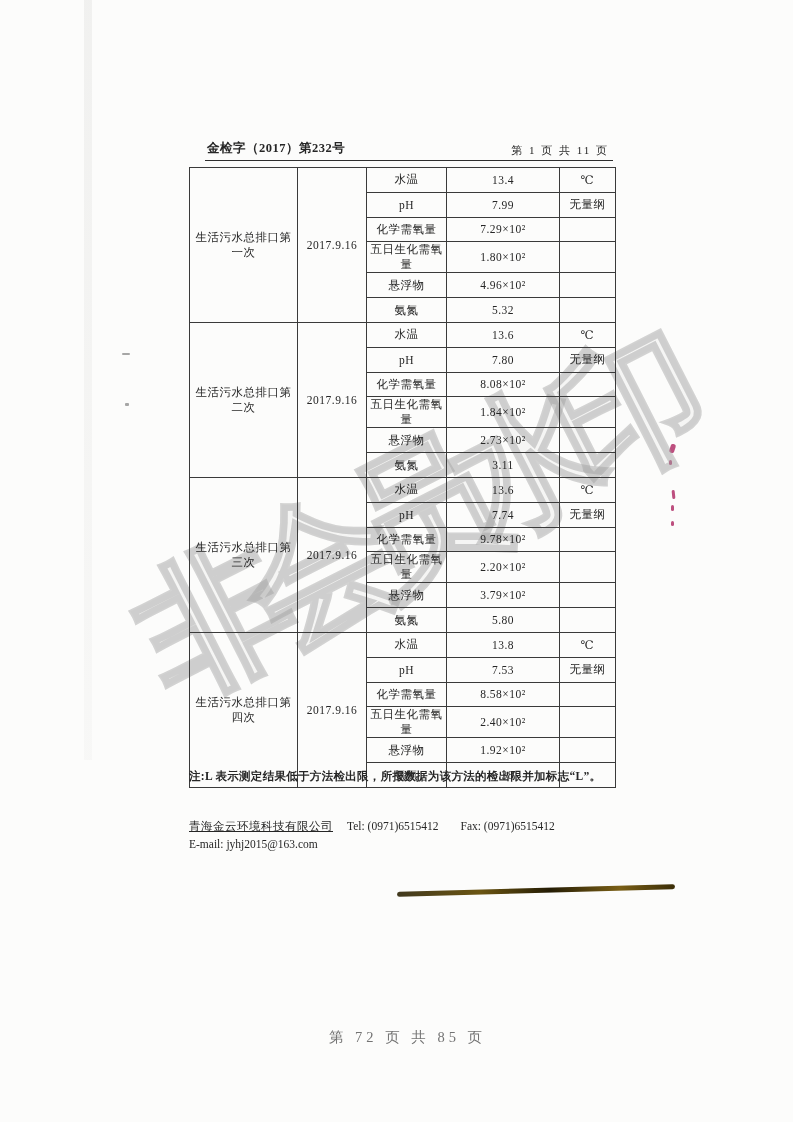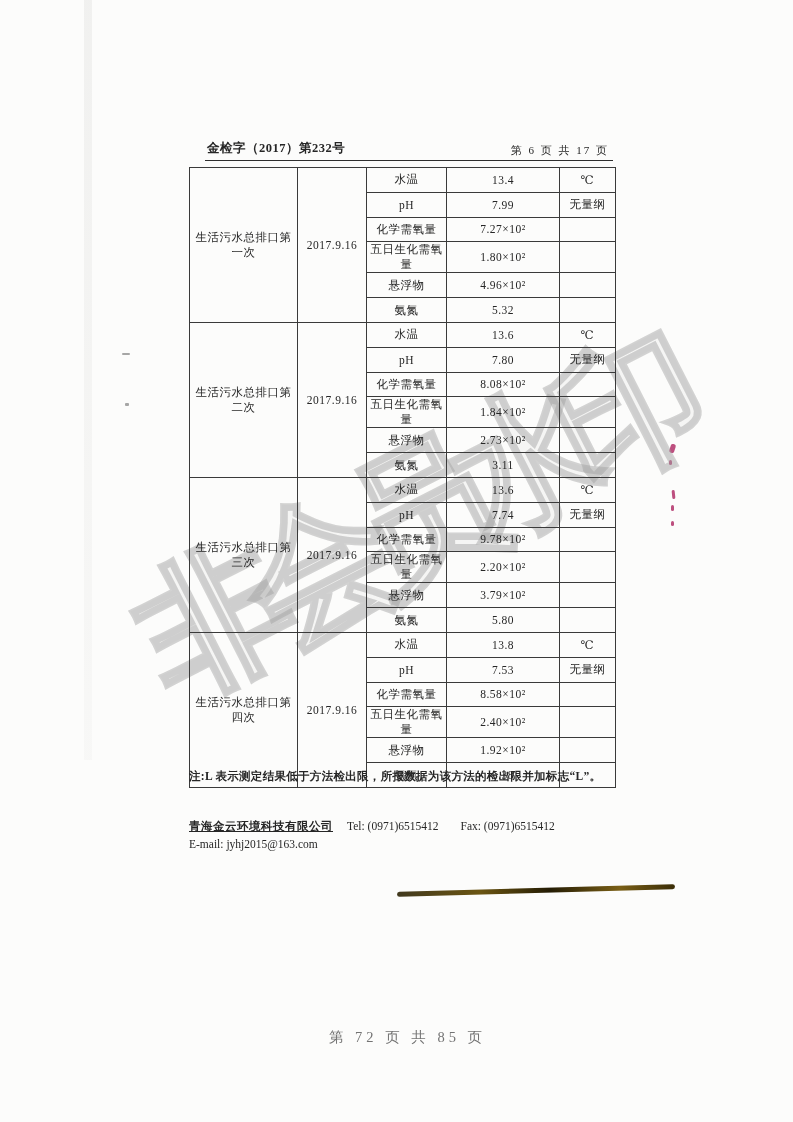--- a/index.html
+++ b/index.html
@@ -61,21 +61,21 @@
     position:absolute;left:189px;top:769px;width:480px;
     font-size:11.5px;font-weight:bold;letter-spacing:0.3px;z-index:2;
   }
 
   
   .company{
     position:absolute;left:189px;top:817px;z-index:2;
     font-size:11.5px;line-height:18px;
     font-family:"Liberation Serif","DejaVu Serif",serif;
   }
-  .company .cname{font-weight:bold;text-decoration:underline;letter-spacing:0.5px;}
+  .company .cname{font-weight:normal;text-decoration:underline;letter-spacing:0.5px;}
   .company .sp{display:inline-block;width:14px;}
   .company .sp2{display:inline-block;width:22px;}
 
   
   .streak{
     position:absolute;left:397px;top:888px;width:278px;height:5px;
     background:linear-gradient(90deg,
       rgba(44,35,6,0.9) 0%, #6b5512 30%, #241c04 55%, #7a5f16 80%, #3a2d07 100%);
     border-radius:3px;transform:rotate(-1.6deg);
   }
@@ -92,21 +92,21 @@
 </head>
 <body>
 
 <div class="page">
 
   <div class="speck" style="left:122px;top:353px;width:8px;height:2px;"></div>
   <div class="speck" style="left:125px;top:403px;width:4px;height:3px;"></div>
 
   <div class="header-rule">
     <span class="doc-number">金检字（2017）第232号</span>
-    <span class="page-indicator">第 6 页 共 17 页</span>
+    <span class="page-indicator">第 1 页 共 11 页</span>
   </div>
 
   <div class="watermark">非会员水印</div>
 
   <table class="report-table">
     <colgroup>
       <col style="width:108px">
         <col style="width:69px">
         <col style="width:80px">
         <col style="width:113px">
@@ -121,21 +121,21 @@
         <td class="c-val">13.4</td>
         <td class="c-unit">℃</td>
       </tr>
       <tr>
         <td class="c-param">pH</td>
         <td class="c-val">7.99</td>
         <td class="c-unit">无量纲</td>
       </tr>
       <tr>
         <td class="c-param">化学需氧量</td>
-        <td class="c-val">7.27×10²</td>
+        <td class="c-val">7.29×10²</td>
         <td class="c-unit"></td>
       </tr>
       <tr>
         <td class="c-param">五日生化需氧量</td>
         <td class="c-val">1.80×10²</td>
         <td class="c-unit"></td>
       </tr>
       <tr>
         <td class="c-param">悬浮物</td>
         <td class="c-val">4.96×10²</td>

